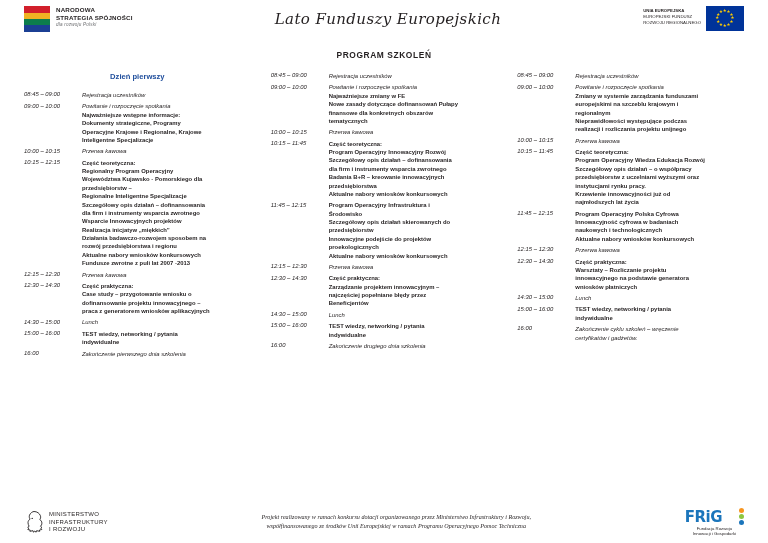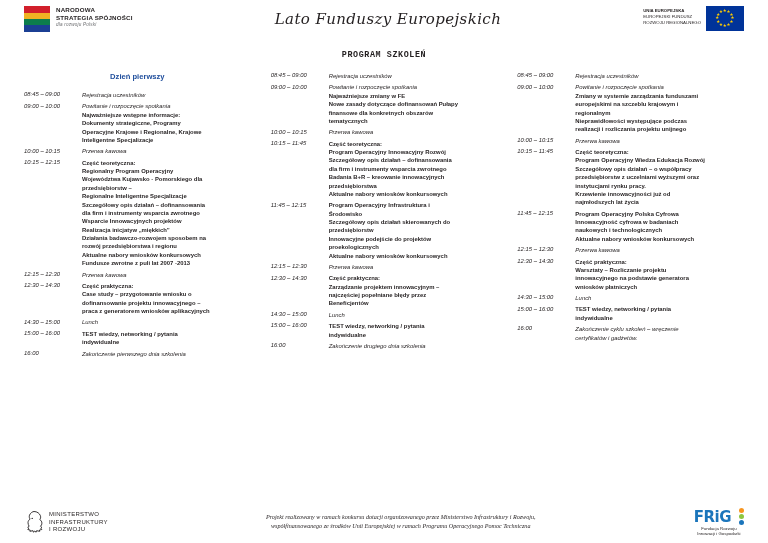--- a/index.html
+++ b/index.html
@@ -62,21 +62,20 @@
     position:absolute; color:#ffcc00; font-size:4.4px; line-height:1;
   }
 
   
   .doc-title {
     text-align:center;
     font-size: 8.4px;
     font-weight: bold;
     letter-spacing: 0.6px;
     margin-top: 4px;
-    font-family: Liberation Mono, monospace;
   }
 
   
   .cols {
     position: relative;
     margin-top: 12px;
     padding: 0 24px;
     display: flex;
     gap: 20px;
   }
@@ -131,21 +130,21 @@
     flex:1;
     text-align:center;
     font-family: "Liberation Serif", serif;
     font-style: italic;
     font-size: 6.1px;
     line-height: 1.5;
     color:#231f20;
     padding: 0 6px;
   }
   .frig { display:flex; flex-direction:column; align-items:center; gap:1px; }
-  .frig-mark { display:flex; align-items:flex-end; gap:7px; }
+  .frig-mark { display:flex; align-items:flex-end; gap:16px; }
   .frig-word {
     font-family: "DejaVu Sans", sans-serif;
     font-weight: bold;
     font-size: 15px;
     color: #1b75bb;
     letter-spacing: -0.5px;
     line-height: 1;
   }
   .frig-dots { display:flex; flex-direction:column; gap:1px; margin-left:1px; }
   .dot { width:5px; height:5px; border-radius:50%; }

